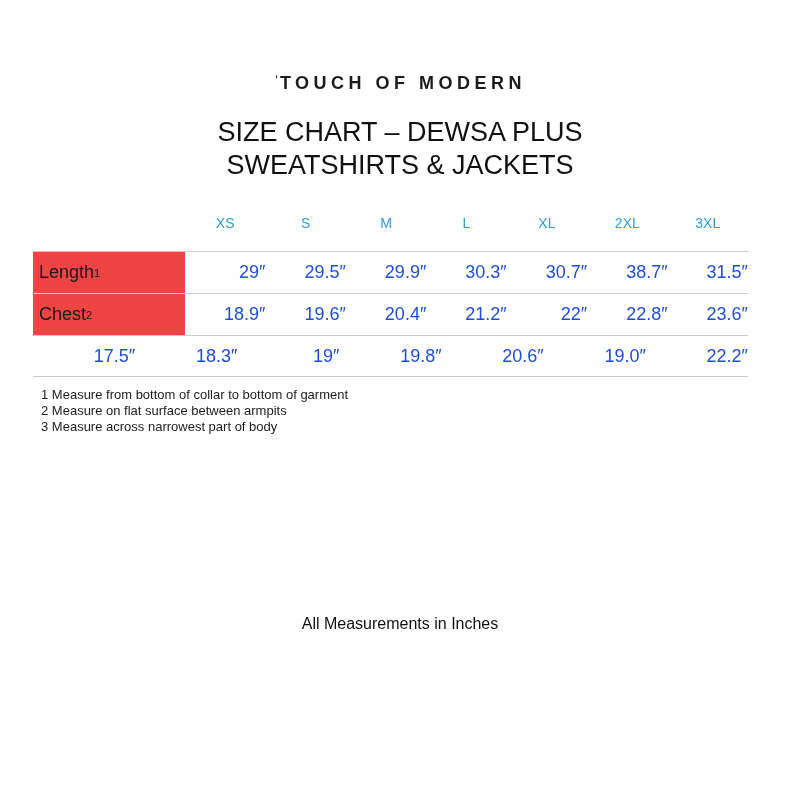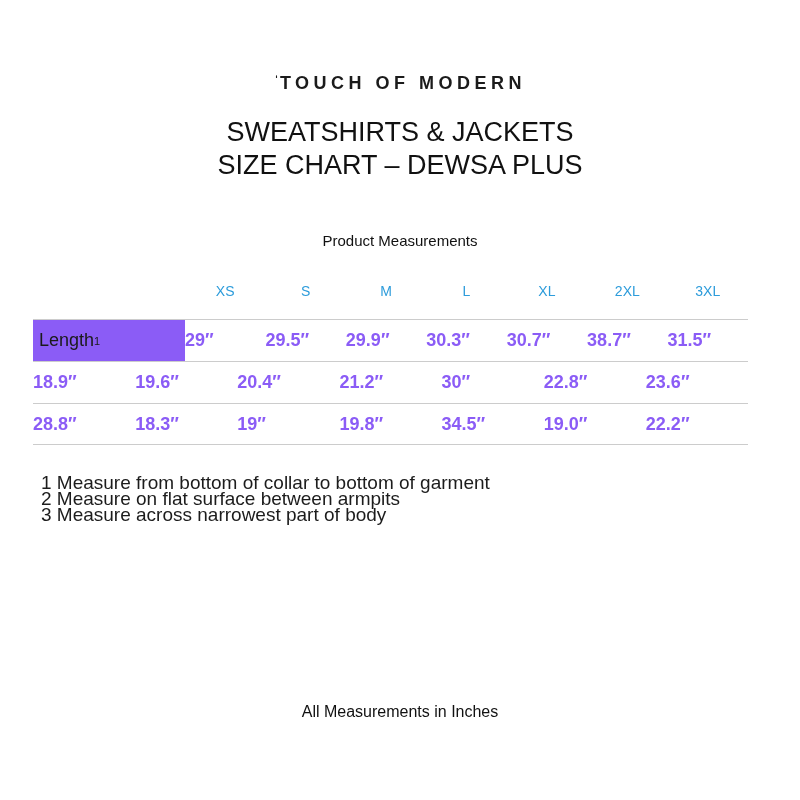--- a/index.html
+++ b/index.html
@@ -63,54 +63,53 @@
     font-size: 18px;
   }
   .trow:last-child { border-bottom: 1px solid #cccccc; }
   .label-cell {
     width: 152px;
     flex: none;
     align-self: stretch;
     display: flex;
     align-items: center;
     padding-left: 6px;
-    background: #8b5cf6;
+    background: #ef4444;
     font-size: 18px;
     color: #1a1a1a;
   }
   .label-cell sup { font-size: 11px; line-height: 0; vertical-align: 6px; }
-  .val-cell { flex: 1; text-align: left; color: #8b5cf6; font-weight: bold; }
+  .val-cell { flex: 1; text-align: right; color: #1d4ed8; }
 
   
-  .footnotes { margin: 30px 0 0 41px; font-size: 19px; line-height: 16px; color: #1c1c1c; }
+  .footnotes { margin: 10px 0 0 41px; font-size: 13px; line-height: 16px; color: #1c1c1c; }
 
   
   .footer {
     margin-top: 178px;
     text-align: center;
     font-size: 16px;
     line-height: 22px;
     color: #111111;
   }
 </style>
 </head>
 <body>
 
 <div class="page">
 
   <div class="logo">
     <span class="mark">ˈ</span><span>TOUCH OF MODERN</span>
   </div>
 
   <h1 class="title">
+    <span>SIZE CHART – DEWSA PLUS</span>
     <span>SWEATSHIRTS &amp; JACKETS</span>
-    <span>SIZE CHART – DEWSA PLUS</span>
   </h1>
 
-  <div class="caption">Product Measurements</div>
 
   <div class="table">
 
     <div class="thead">
       <div class="label-cell"></div>
       <div class="size-cell">XS</div>
       <div class="size-cell">S</div>
       <div class="size-cell">M</div>
       <div class="size-cell">L</div>
       <div class="size-cell">XL</div>
@@ -126,35 +125,39 @@
       <div class="val-cell">29″</div>
       <div class="val-cell">29.5″</div>
       <div class="val-cell">29.9″</div>
       <div class="val-cell">30.3″</div>
       <div class="val-cell">30.7″</div>
       <div class="val-cell">38.7″</div>
       <div class="val-cell">31.5″</div>
     </div>
 
     <div class="trow">
+      <div class="label-cell">
+        <span>Chest</span>
+          <sup>2</sup>
+      </div>
       <div class="val-cell">18.9″</div>
       <div class="val-cell">19.6″</div>
       <div class="val-cell">20.4″</div>
       <div class="val-cell">21.2″</div>
-      <div class="val-cell">30″</div>
+      <div class="val-cell">22″</div>
       <div class="val-cell">22.8″</div>
       <div class="val-cell">23.6″</div>
     </div>
 
     <div class="trow">
-      <div class="val-cell">28.8″</div>
+      <div class="val-cell">17.5″</div>
       <div class="val-cell">18.3″</div>
       <div class="val-cell">19″</div>
       <div class="val-cell">19.8″</div>
-      <div class="val-cell">34.5″</div>
+      <div class="val-cell">20.6″</div>
       <div class="val-cell">19.0″</div>
       <div class="val-cell">22.2″</div>
     </div>
 
   </div>
 
   <div class="footnotes">
     <div>1 Measure from bottom of collar to bottom of garment</div>
     <div>2 Measure on flat surface between armpits</div>
     <div>3 Measure across narrowest part of body</div>

